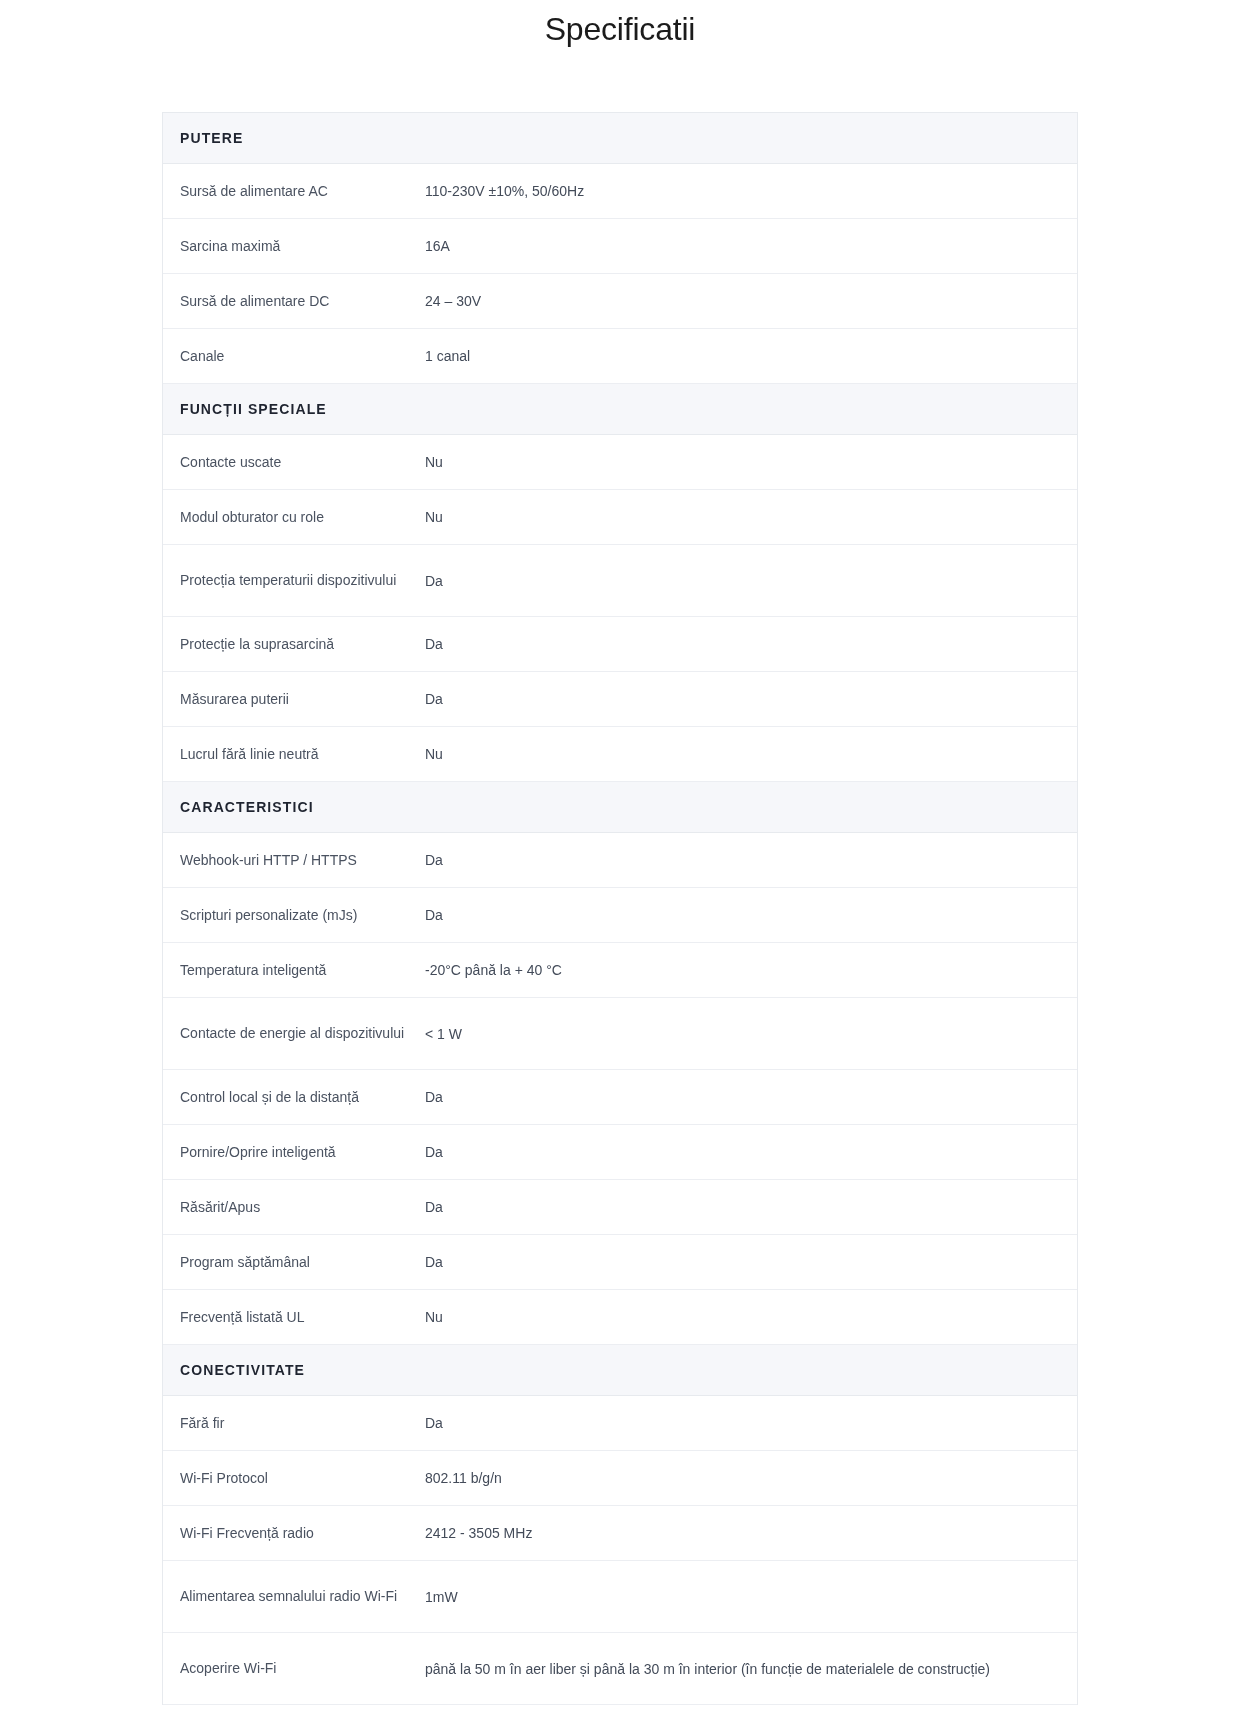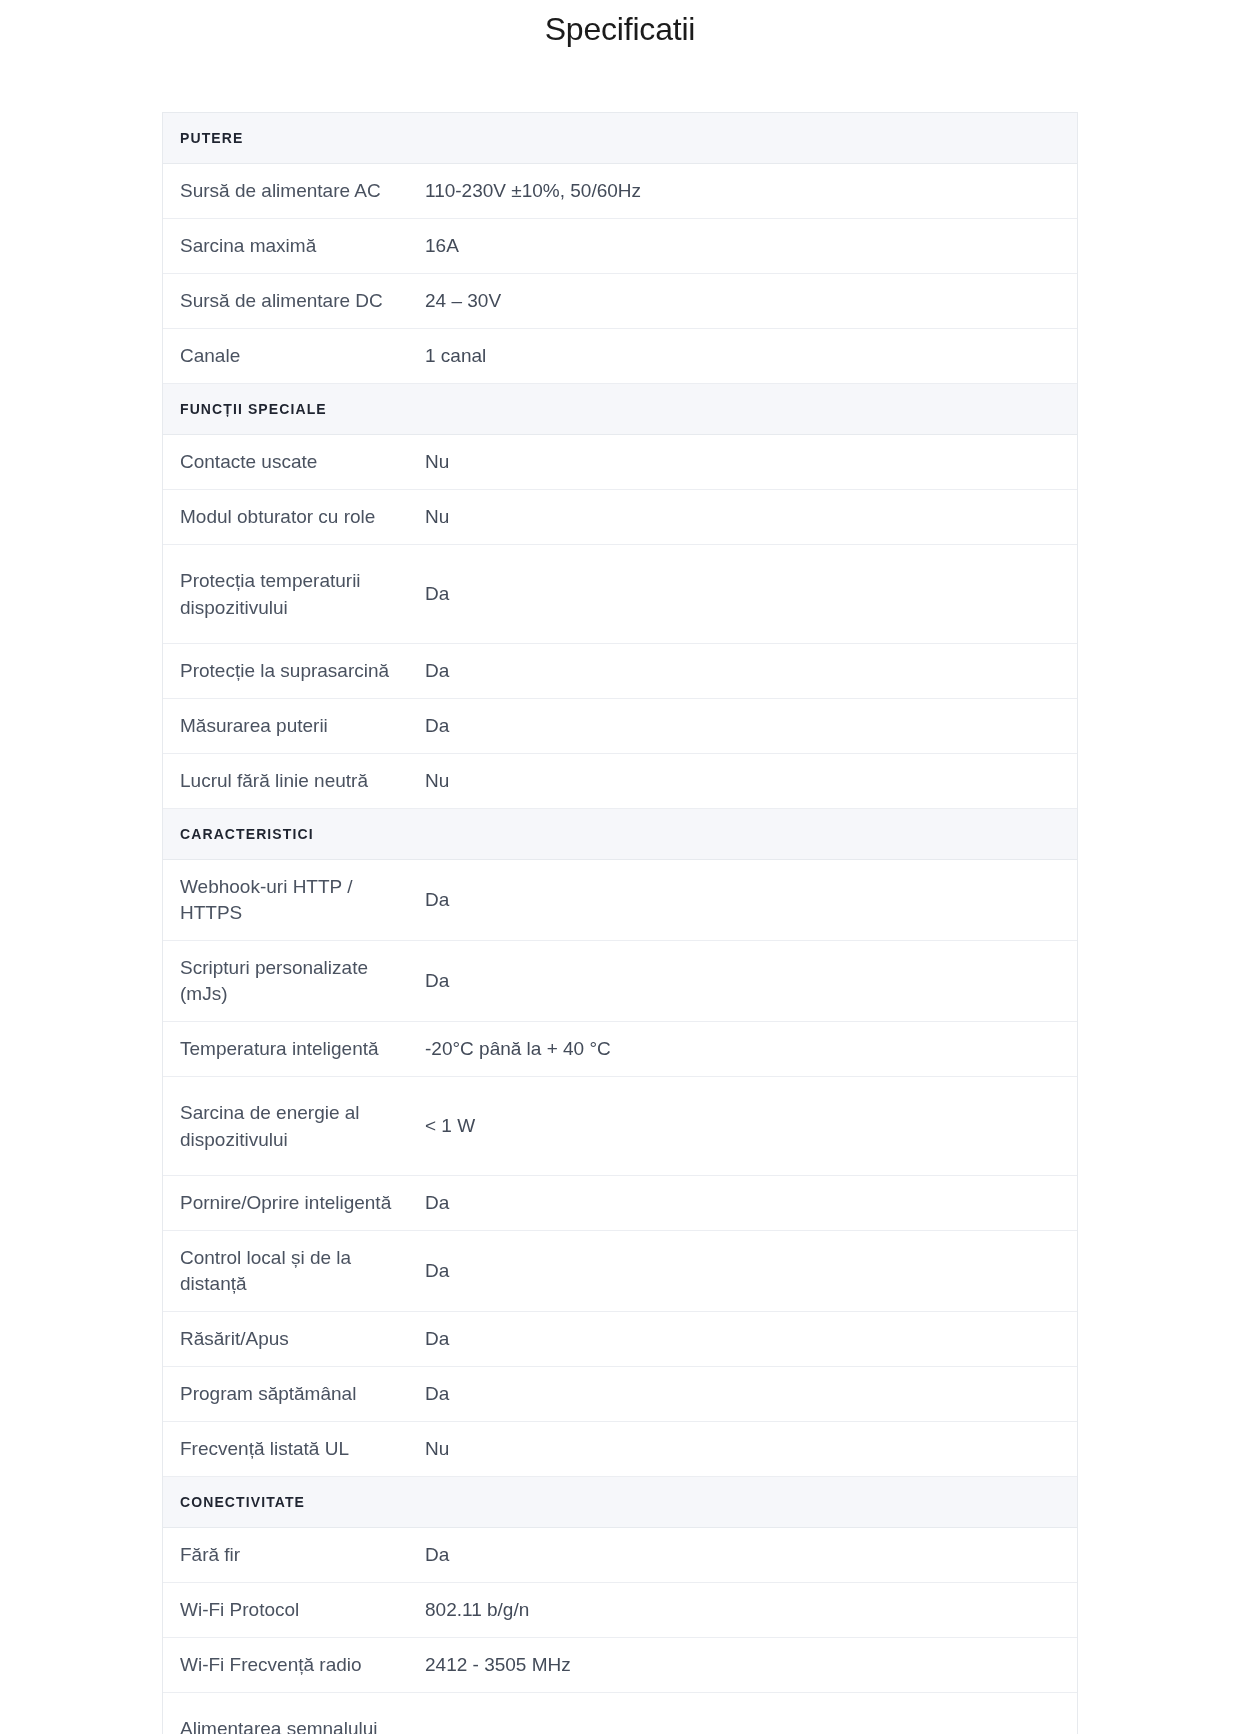--- a/index.html
+++ b/index.html
@@ -58,21 +58,21 @@
     font-weight: 700;
     letter-spacing: 1.1px;
     color: #1f2430;
     text-transform: uppercase;
   }
 
   .group-row:first-child td { border-top: none; }
 
   .spec-row td {
     border-bottom: 1px solid #eceef2;
-    font-size: 19px;
+    font-size: 14px;
     line-height: 26px;
     color: #4a5260;
     vertical-align: middle;
     padding: 14px 16px 14px 0;
   }
 
   .spec-row td.k {
     width: 262px;
     padding-left: 17px;
     padding-right: 14px;
@@ -160,29 +160,29 @@
           </tr>
           <tr class="spec-row">
             <td class="k">Scripturi personalizate (mJs)</td>
             <td class="v">Da</td>
           </tr>
           <tr class="spec-row">
             <td class="k">Temperatura inteligentă</td>
             <td class="v">-20°C până la + 40 °C</td>
           </tr>
           <tr class="spec-row tall">
-            <td class="k">Sarcina de energie al dispozitivului</td>
+            <td class="k">Contacte de energie al dispozitivului</td>
             <td class="v">&lt; 1 W</td>
           </tr>
           <tr class="spec-row">
+            <td class="k">Control local și de la distanță</td>
+            <td class="v">Da</td>
+          </tr>
+          <tr class="spec-row">
             <td class="k">Pornire/Oprire inteligentă</td>
-            <td class="v">Da</td>
-          </tr>
-          <tr class="spec-row">
-            <td class="k">Control local și de la distanță</td>
             <td class="v">Da</td>
           </tr>
           <tr class="spec-row">
             <td class="k">Răsărit/Apus</td>
             <td class="v">Da</td>
           </tr>
           <tr class="spec-row">
             <td class="k">Program săptămânal</td>
             <td class="v">Da</td>
           </tr>

